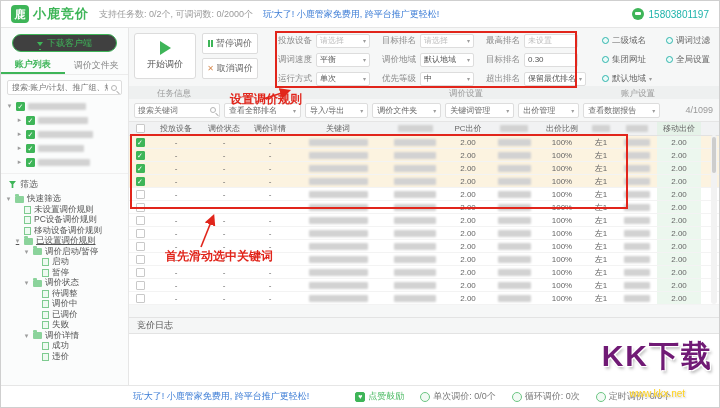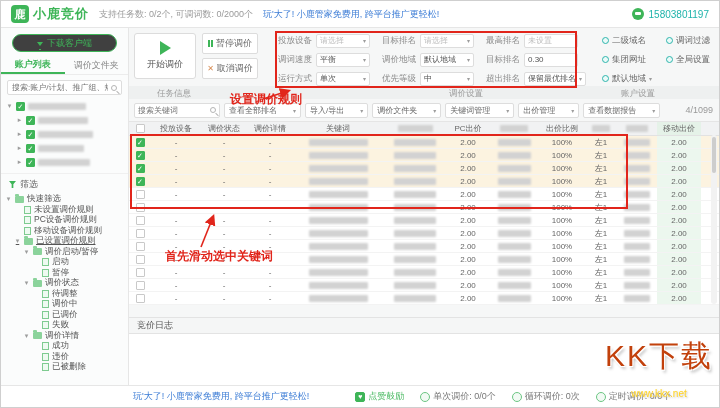--- a/index.html
+++ b/index.html
@@ -104,21 +104,21 @@
 
 .overlay{position:absolute;inset:0;pointer-events:none;z-index:40}
 .anno-box{position:absolute;border:2px solid #e1251b}
 #anno-box-settings{left:274px;top:30px;width:302px;height:57px}
 #anno-box-rows{left:129px;top:133px;width:498px;height:75px}
 .arrows{position:absolute;inset:0}
 .anno-text{position:absolute;color:#e1251b;font-weight:bold;font-size:12px;white-space:nowrap}
 #anno-text-settings{left:229px;top:90px}
 #anno-text-rows{left:164px;top:247px}
 .watermark{position:absolute;right:6px;bottom:8px;z-index:60;text-align:center;pointer-events:none;line-height:1}
-.wm-title{font-size:30px;font-weight:normal;color:#c2410c;letter-spacing:2px;
+.wm-title{font-size:30px;font-weight:bold;color:#701a75;letter-spacing:2px;
   text-shadow:-1px -1px 0 #fff,1px -1px 0 #fff,-1px 1px 0 #fff,1px 1px 0 #fff,2px 3px 3px rgba(0,0,0,.25)}
 .wm-sub{font-size:10px;color:#ffd21e;margin-top:18px;text-shadow:0 0 2px #fff,1px 1px 2px rgba(0,0,0,.25)}
 </style>
 </head>
 <body>
 
 <div class="app">
 
   <header class="topbar">
     <div class="logo">
@@ -250,25 +250,20 @@
         </div>
         <div class="tree-row" style="padding-left: 31px;">
           <span class="caret">&nbsp;</span>
           <span class="qf-icon doc"></span>
           <span class="qf-label">成功</span>
         </div>
         <div class="tree-row" style="padding-left: 31px;">
           <span class="caret">&nbsp;</span>
           <span class="qf-icon doc"></span>
           <span class="qf-label">违价</span>
-        </div>
-        <div class="tree-row" style="padding-left: 31px;">
-          <span class="caret">&nbsp;</span>
-          <span class="qf-icon doc"></span>
-          <span class="qf-label">已被删除</span>
         </div>
       </div>
   </aside>
 
   <main class="main">
     <div class="toolbar">
       <div class="start-btn">
         <span class="play"></span>
         <span>开始调价</span>
       </div>

